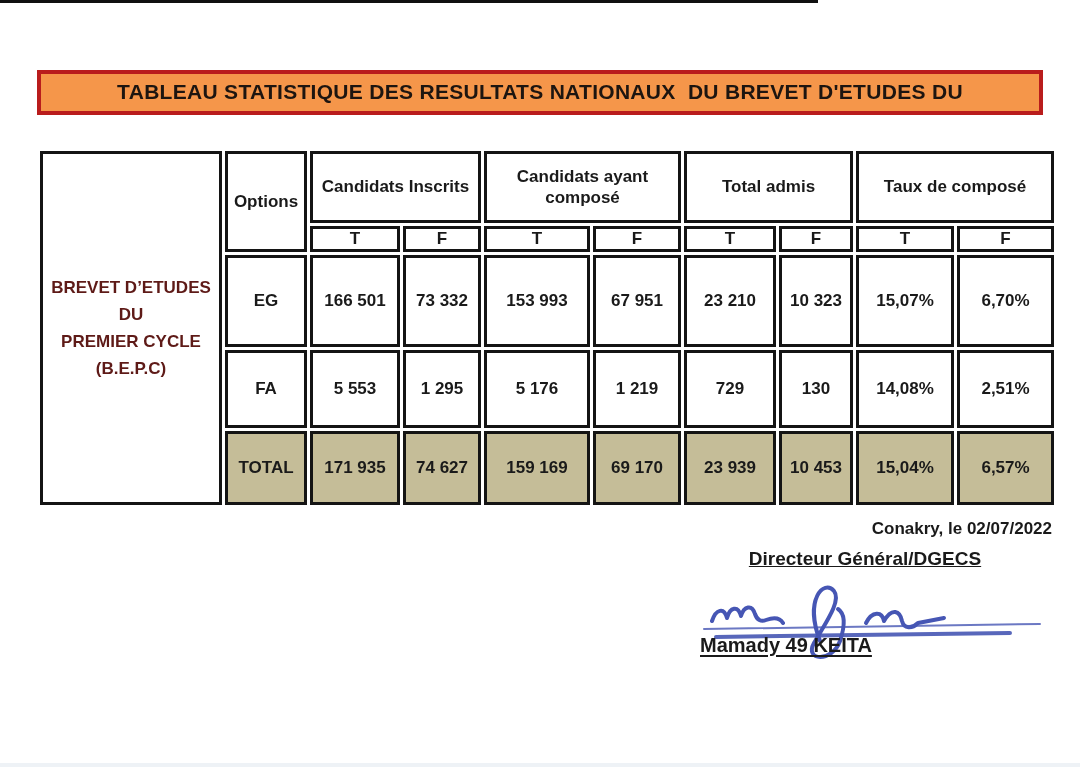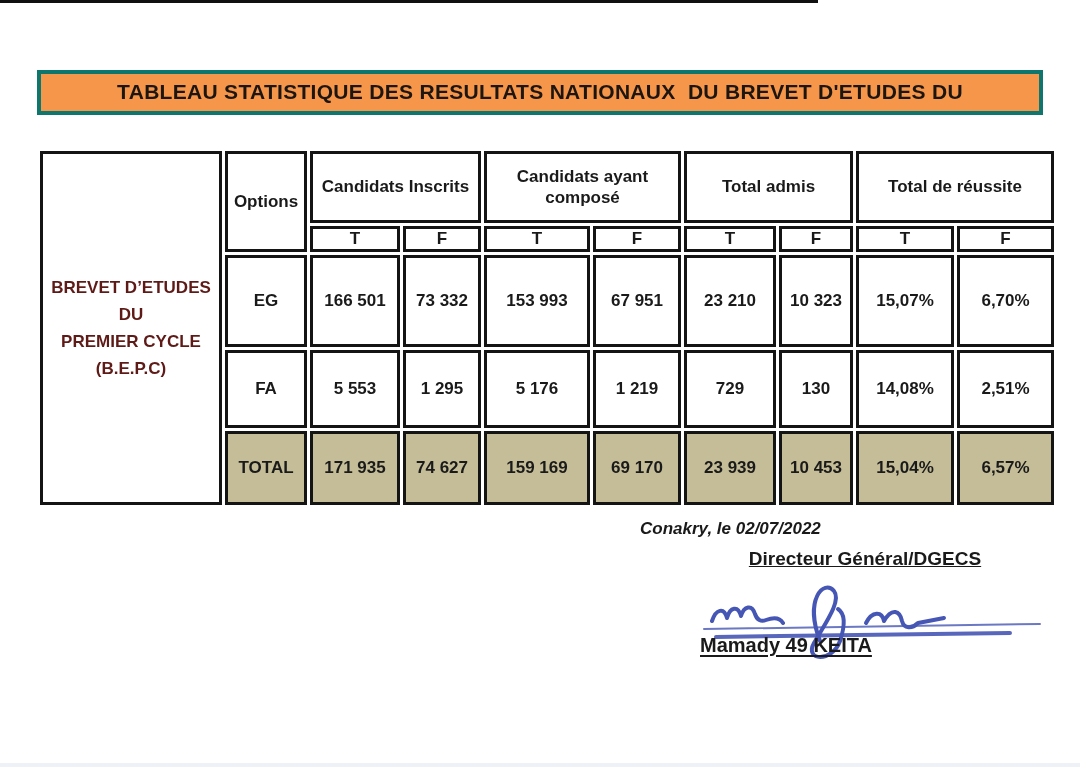--- a/index.html
+++ b/index.html
@@ -12,21 +12,21 @@
   .topline {
     position: absolute; top: 0; left: 0; width: 818px; height: 3px;
     background: #101010;
   }
   .bottomline {
     position: absolute; bottom: 0; left: 0; width: 1080px; height: 4px;
     background: #eef2f6;
   }
   .banner {
     position: absolute; left: 37px; top: 70px; width: 1006px; box-sizing: border-box;
-    border: 4px solid #0f766e; background: #f5964a;
+    border: 4px solid #b91c1c; background: #f5964a;
     text-align: center; padding: 5px 4px 6px;
   }
   .banner .line {
     font-weight: bold; font-size: 21px; letter-spacing: 0.3px;
     color: #1d1510; line-height: 1.25; white-space: pre-wrap;
   }
   table.stats {
     position: absolute; left: 37px; top: 148px; width: 1020px;
     border-collapse: separate; border-spacing: 3px; table-layout: fixed;
   }
@@ -44,21 +44,21 @@
   td.light { font-weight: normal; }
   td.pct  { text-align: right; padding-right: 4px; }
   tr.r-total td { background: #c5bd98; }
   tr.r-head1 { height: 72px; }
   tr.r-head2 { height: 26px; }
   tr.r-eg    { height: 92px; }
   tr.r-fa    { height: 78px; padding-left: 44px; }
   tr.r-total { height: 74px; }
   .place-date {
     position: absolute; top: 519px; left: 640px; width: 412px;
-    font-size: 17px; font-weight: bold; font-style: italic;
+    text-align: right; font-size: 17px; font-weight: bold; 
   }
   .director {
     position: absolute; top: 548px; left: 700px; width: 330px;
     text-align: center; font-size: 19px; font-weight: bold; text-decoration: underline;
   }
   .sig { position: absolute; left: 698px; top: 579px; width: 354px; height: 80px; }
   .signer {
     position: absolute; top: 634px; left: 700px; width: 330px;
     text-align: left; font-size: 20px; font-weight: bold;
     text-decoration: underline; text-decoration-thickness: 2px; text-underline-offset: 3px;
@@ -88,21 +88,21 @@
   </colgroup>
   <tbody>
       <tr class="r-head1">
     <td rowspan="5" class="corner">BREVET D’ETUDES DU
 PREMIER CYCLE
 (B.E.P.C)</td>
     <td rowspan="2" class="head">Options</td>
     <td colspan="2" class="head">Candidats Inscrits</td>
     <td colspan="2" class="head">Candidats ayant composé</td>
     <td colspan="2" class="head">Total admis</td>
-    <td colspan="2" class="head">Total de réussite</td>
+    <td colspan="2" class="head">Taux de composé</td>
   </tr>
   <tr class="r-head2">
     <td class="tf">T</td>
     <td class="tf">F</td>
     <td class="tf">T</td>
     <td class="tf">F</td>
     <td class="tf">T</td>
     <td class="tf">F</td>
     <td class="tf">T</td>
     <td class="tf">F</td>

